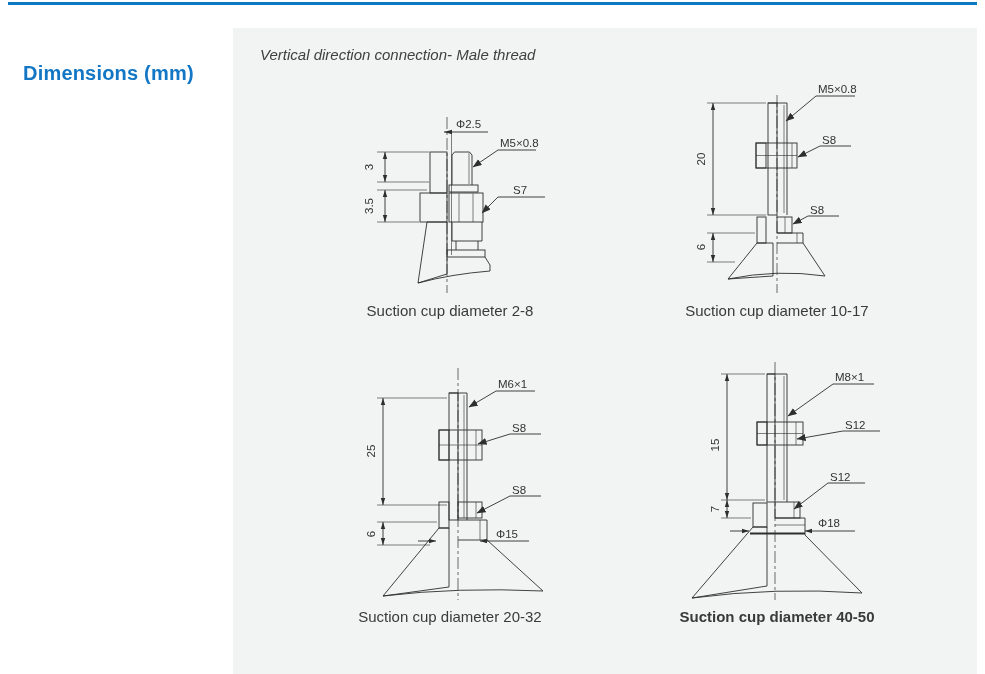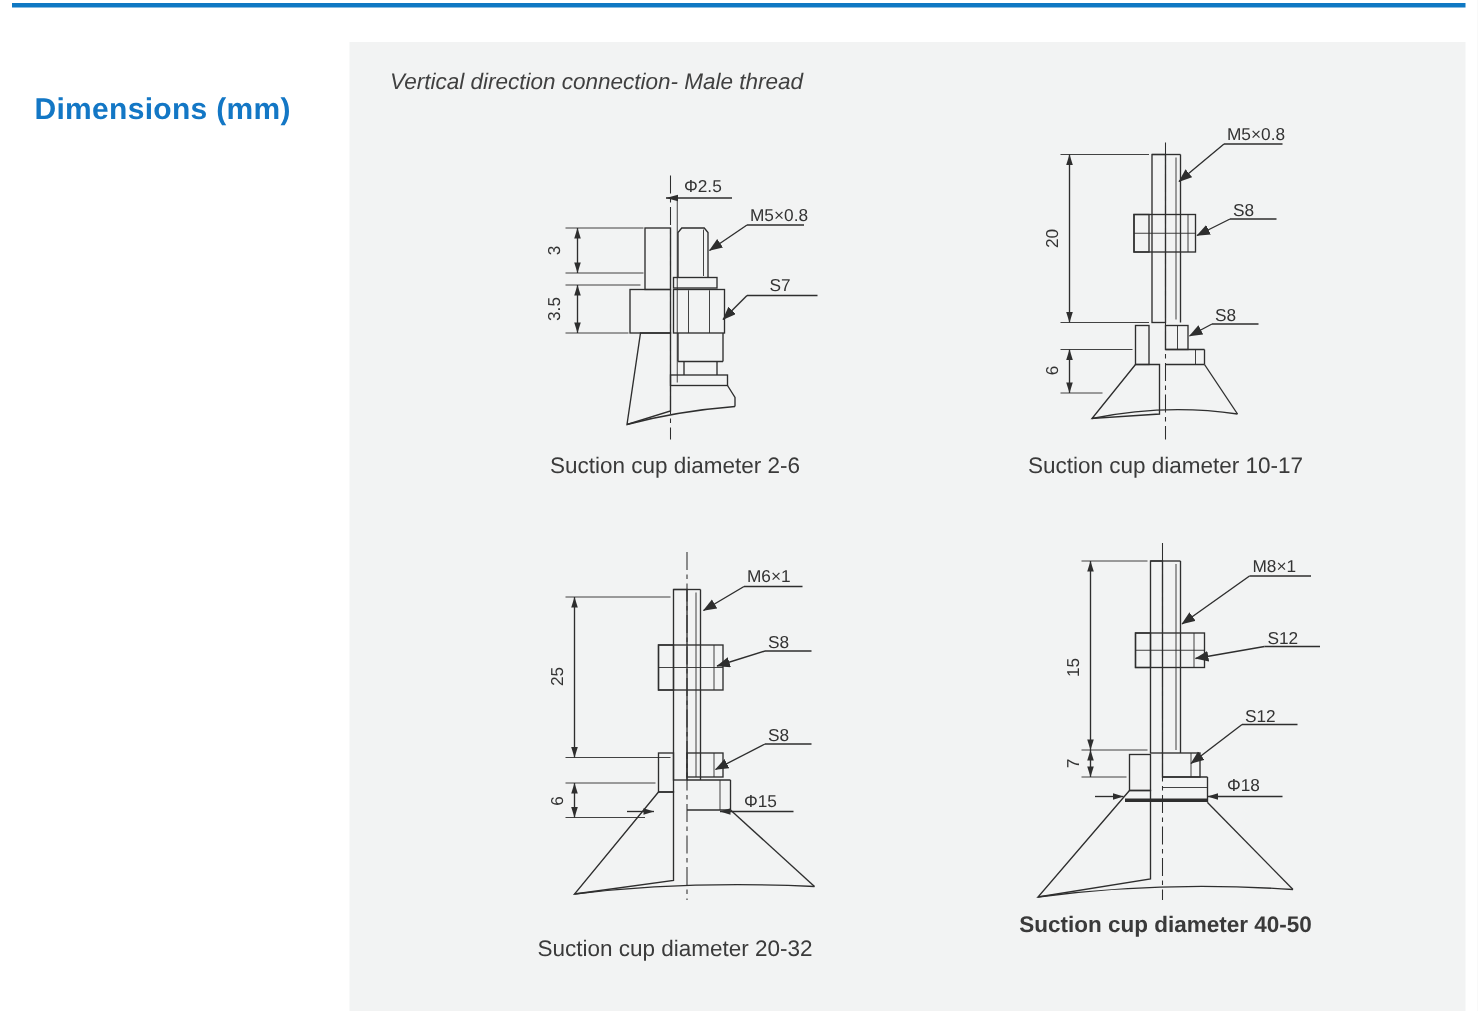--- a/index.html
+++ b/index.html
@@ -8,21 +8,21 @@
     font-family:"Liberation Sans", sans-serif;overflow:hidden;
   }
   .abs{position:absolute;}
   #top-rule{left:8px;top:2px;width:969px;height:3px;background:#0f78c3;}
   #page-title{left:23px;top:38px;font-size:20px;font-weight:bold;color:#1377c5;letter-spacing:.2px;margin-top:24px;}
   #panel{left:233px;top:28px;width:744px;height:646px;background:#f2f3f3;}
   #panel-title{left:260px;top:46px;font-size:15px;color:#404040;font-style:italic;}
   .caption{font-size:15px;color:#3a3a3a;text-align:center;width:240px;}
   #cap1{left:330px;top:302px;}
   #cap2{left:657px;top:302px;}
-  #cap3{left:330px;top:608px;margin-top:16px;}
+  #cap3{left:330px;top:608px;}
   #cap4{left:657px;top:608px;font-weight:bold;}
   svg{overflow:visible;}
   .s{stroke:#2e2e2e;stroke-width:.9;fill:none;}
   .thin{stroke:#2e2e2e;stroke-width:.6;fill:none;}
   .cl{stroke:#2e2e2e;stroke-width:.7;fill:none;stroke-dasharray:12 3 3 3;}
   .ar{fill:#2e2e2e;stroke:none;}
   .tx{fill:#333333;font-size:11.5px;font-family:"Liberation Sans",sans-serif;}
   .txm{fill:#333333;font-size:11.5px;font-family:"Liberation Sans",sans-serif;text-anchor:middle;dominant-baseline:middle;}
 </style>
 </head>
@@ -92,21 +92,21 @@
   <text class="txm" transform="rotate(-90 40 111)" x="40" y="111">3.5</text>
 
   <text class="tx" x="170" y="52">M5×0.8</text>
   <line class="s" x1="168" y1="55" x2="206" y2="55"></line>
   <line class="s" x1="168" y1="55" x2="143" y2="72" marker-end="url(#arr)"></line>
 
   <text class="tx" x="183" y="99">S7</text>
   <line class="s" x1="168" y1="102" x2="215" y2="102"></line>
   <line class="s" x1="168" y1="102" x2="152" y2="118" marker-end="url(#arr)"></line>
 </svg>
-<div id="cap1" class="abs caption">Suction cup diameter 2-6</div>
+<div id="cap1" class="abs caption">Suction cup diameter 2-8</div>
 
 <svg class="abs" style="left:645px;top:80px" width="260" height="225" viewBox="0 0 260 225">
   <line class="cl" x1="132" y1="15" x2="132" y2="213"></line>
 
   <rect class="s" x="123" y="23" width="9" height="112" fill="url(#hatch)"></rect>
   <line class="s" x1="123" y1="23" x2="142" y2="23"></line>
   <line class="s" x1="142" y1="23" x2="142" y2="135"></line>
   <line class="thin" x1="139" y1="25" x2="139" y2="133"></line>
 
   <text class="tx" x="173" y="13">M5×0.8</text>

